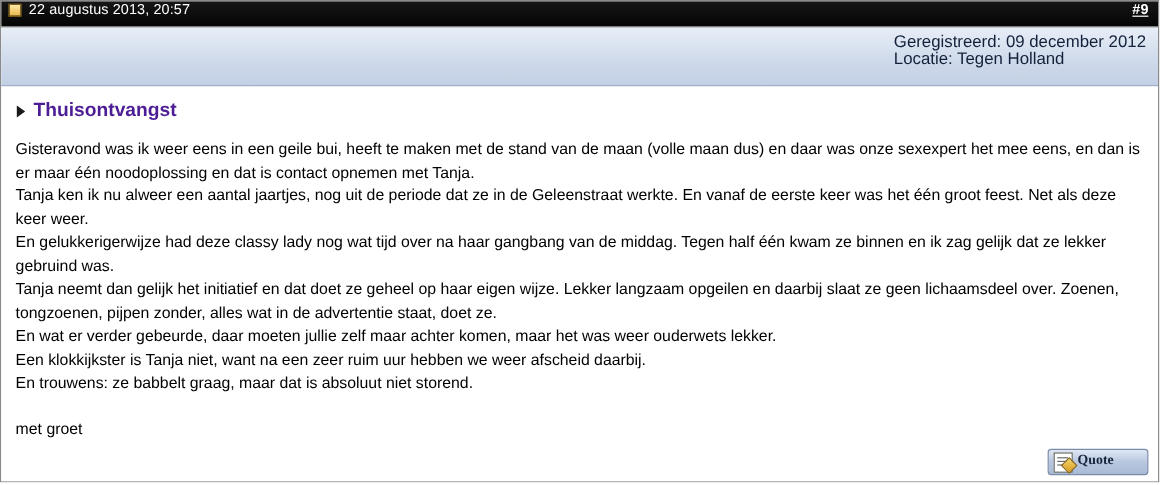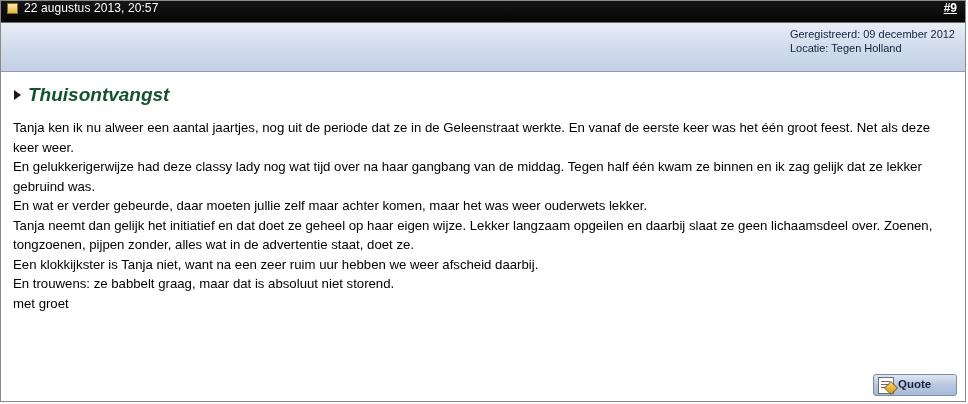--- a/index.html
+++ b/index.html
@@ -64,21 +64,21 @@
     height: 48px;
     background: linear-gradient(to bottom, #e8eef7 0%, #cfdaeb 55%, #c3d0e4 100%);
     border-bottom: 1px solid #8a9cba;
     position: relative;
   }
   .user-meta {
     position: absolute;
     right: 10px;
     top: 4px;
     text-align: left;
-    font-size: 11px;
+    font-size: 14px;
     color: #14213b;
     line-height: 14px;
   }
   .user-meta div {
     white-space: nowrap;
   }
   
   .post-body {
     padding: 10px 12px 0 12px;
     background: #ffffff;
@@ -97,33 +97,33 @@
     width: 0;
     height: 0;
     border-left: 7px solid #1a1a1a;
     border-top: 5px solid transparent;
     border-bottom: 5px solid transparent;
     display: inline-block;
     margin-left: 1px;
   }
   .post-title {
     font-weight: bold;
-    font-size: 19px;
-    color: #14532d;
-    font-style: italic;
+    font-size: 16px;
+    color: #4c1d95;
   }
   .post-text {
     font-size: 13.2px;
     line-height: 19.5px;
     color: #000000;
   }
   .post-text p {
     margin: 0;
   }
   .signoff {
+    margin-top: 19px;
     font-size: 13.2px;
   }
   
   .quote-button {
     position: absolute;
     right: 8px;
     bottom: 6px;
     width: 84px;
     height: 22px;
     background: linear-gradient(to bottom, #dfe7f3 0%, #b9c8e0 48%, #a8bad6 100%);
@@ -163,20 +163,21 @@
     height: 8px;
     background: linear-gradient(135deg, #f5d469 0%, #d89b1f 100%);
     border: 1px solid #8a6a20;
     transform: rotate(45deg);
   }
   .quote-label {
     font-size: 11.5px;
     font-weight: bold;
     color: #16243c;
     line-height: 1;
+    font-family: Liberation Serif, serif;
   }
 </style>
 </head>
 <body>
 
 <div class="post">
 
   <div class="post-header">
     <div class="post-header-left">
       <span class="post-icon"></span>
@@ -192,24 +193,25 @@
     </div>
   </div>
 
   <div class="post-body">
     <div class="title-row">
       <span class="title-icon"></span>
       <span class="post-title">Thuisontvangst</span>
     </div>
 
     <div class="post-text">
+      <p>Gisteravond was ik weer eens in een geile bui, heeft te maken met de stand van de maan (volle maan dus) en daar was onze sexexpert het mee eens, en dan is er maar één noodoplossing en dat is contact opnemen met Tanja.</p>
       <p>Tanja ken ik nu alweer een aantal jaartjes, nog uit de periode dat ze in de Geleenstraat werkte. En vanaf de eerste keer was het één groot feest. Net als deze keer weer.</p>
       <p>En gelukkerigerwijze had deze classy lady nog wat tijd over na haar gangbang van de middag. Tegen half één kwam ze binnen en ik zag gelijk dat ze lekker gebruind was.</p>
+      <p>Tanja neemt dan gelijk het initiatief en dat doet ze geheel op haar eigen wijze. Lekker langzaam opgeilen en daarbij slaat ze geen lichaamsdeel over. Zoenen, tongzoenen, pijpen zonder, alles wat in de advertentie staat, doet ze.</p>
       <p>En wat er verder gebeurde, daar moeten jullie zelf maar achter komen, maar het was weer ouderwets lekker.</p>
-      <p>Tanja neemt dan gelijk het initiatief en dat doet ze geheel op haar eigen wijze. Lekker langzaam opgeilen en daarbij slaat ze geen lichaamsdeel over. Zoenen, tongzoenen, pijpen zonder, alles wat in de advertentie staat, doet ze.</p>
       <p>Een klokkijkster is Tanja niet, want na een zeer ruim uur hebben we weer afscheid daarbij.</p>
       <p>En trouwens: ze babbelt graag, maar dat is absoluut niet storend.</p>
       <div class="signoff">met groet</div>
     </div>
 
     <div class="quote-button">
       <span class="quote-glyph"></span>
       <span class="quote-label">Quote</span>
     </div>
   </div>

